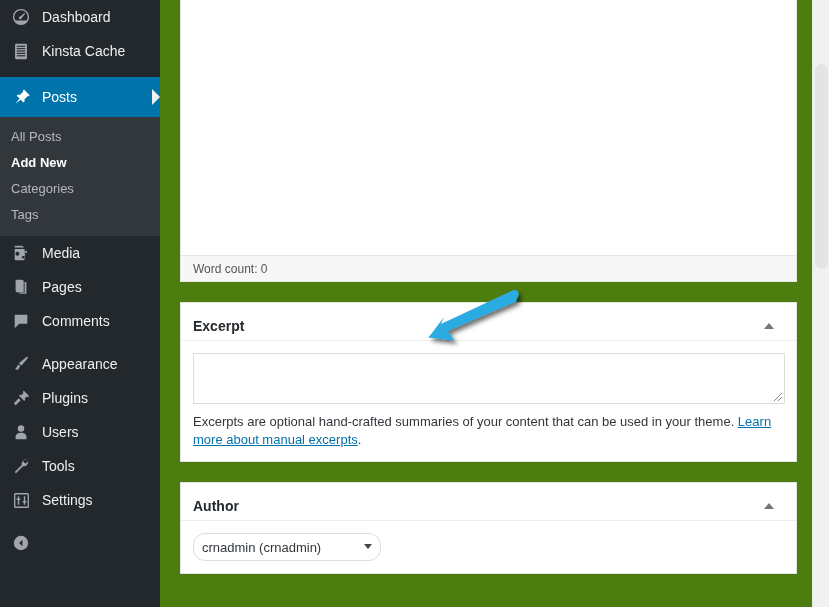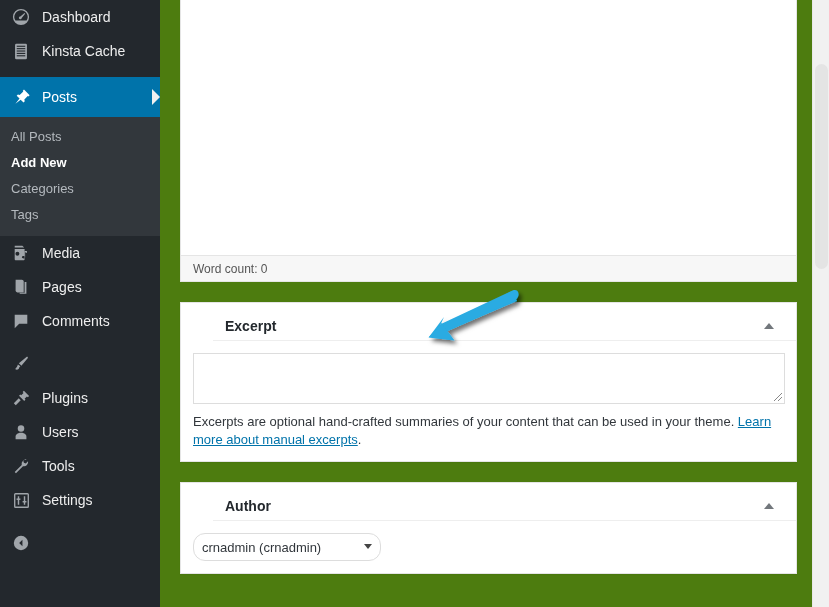--- a/index.html
+++ b/index.html
@@ -155,21 +155,20 @@
     box-shadow: 0 1px 1px rgba(0,0,0,.04);
   }
   .postbox-header {
     height: 38px;
     display: flex;
     align-items: center;
     justify-content: space-between;
     padding: 9px 12px 0 12px;
     border-bottom: 1px solid #eee;
     cursor: pointer;
-    margin-left: 32px;
   }
   .postbox-title {
     font-size: 14px;
     font-weight: bold;
     color: #23282d;
     line-height: 1;
   }
   .handlediv {
     width: 30px;
     height: 30px;
@@ -359,20 +358,21 @@
     </div>
 
     <div class="menu-sep"></div>
 
     <div class="menu-top">
       <span class="wp-ico">
         <svg width="18" height="18" viewBox="0 0 20 20">
             <path d="M17.5 2.2c-.4-.4-1-.4-1.4 0L7.6 9.2l2.8 2.8 7-8.4c.4-.4.4-1 0-1.4l.1 0zM6.6 10.5l-1.3 3.1c-.6.3-1.3 1-1.6 2.3 1.2.6 2.7.5 3.6-.4.5-.5.7-1.1.7-1.7l1.3-1.2-2.7-2.1z"></path>
           </svg>
       </span>
+      <span class="mi-label">Appearance</span>
     </div>
 
     <div class="menu-top">
       <span class="wp-ico">
         <svg width="18" height="18" viewBox="0 0 20 20">
             <path d="M13.2 2l-1.4 1.4 1 1-2.6 2.6-1-1-1.4 1.4 5.8 5.8 1.4-1.4-1-1 2.6-2.6 1 1L19 7.8 13.2 2zM7.5 10.3L2 15.8 4.2 18l5.5-5.5-2.2-2.2z"></path>
           </svg>
       </span>
       <span class="mi-label">Plugins</span>
     </div>

